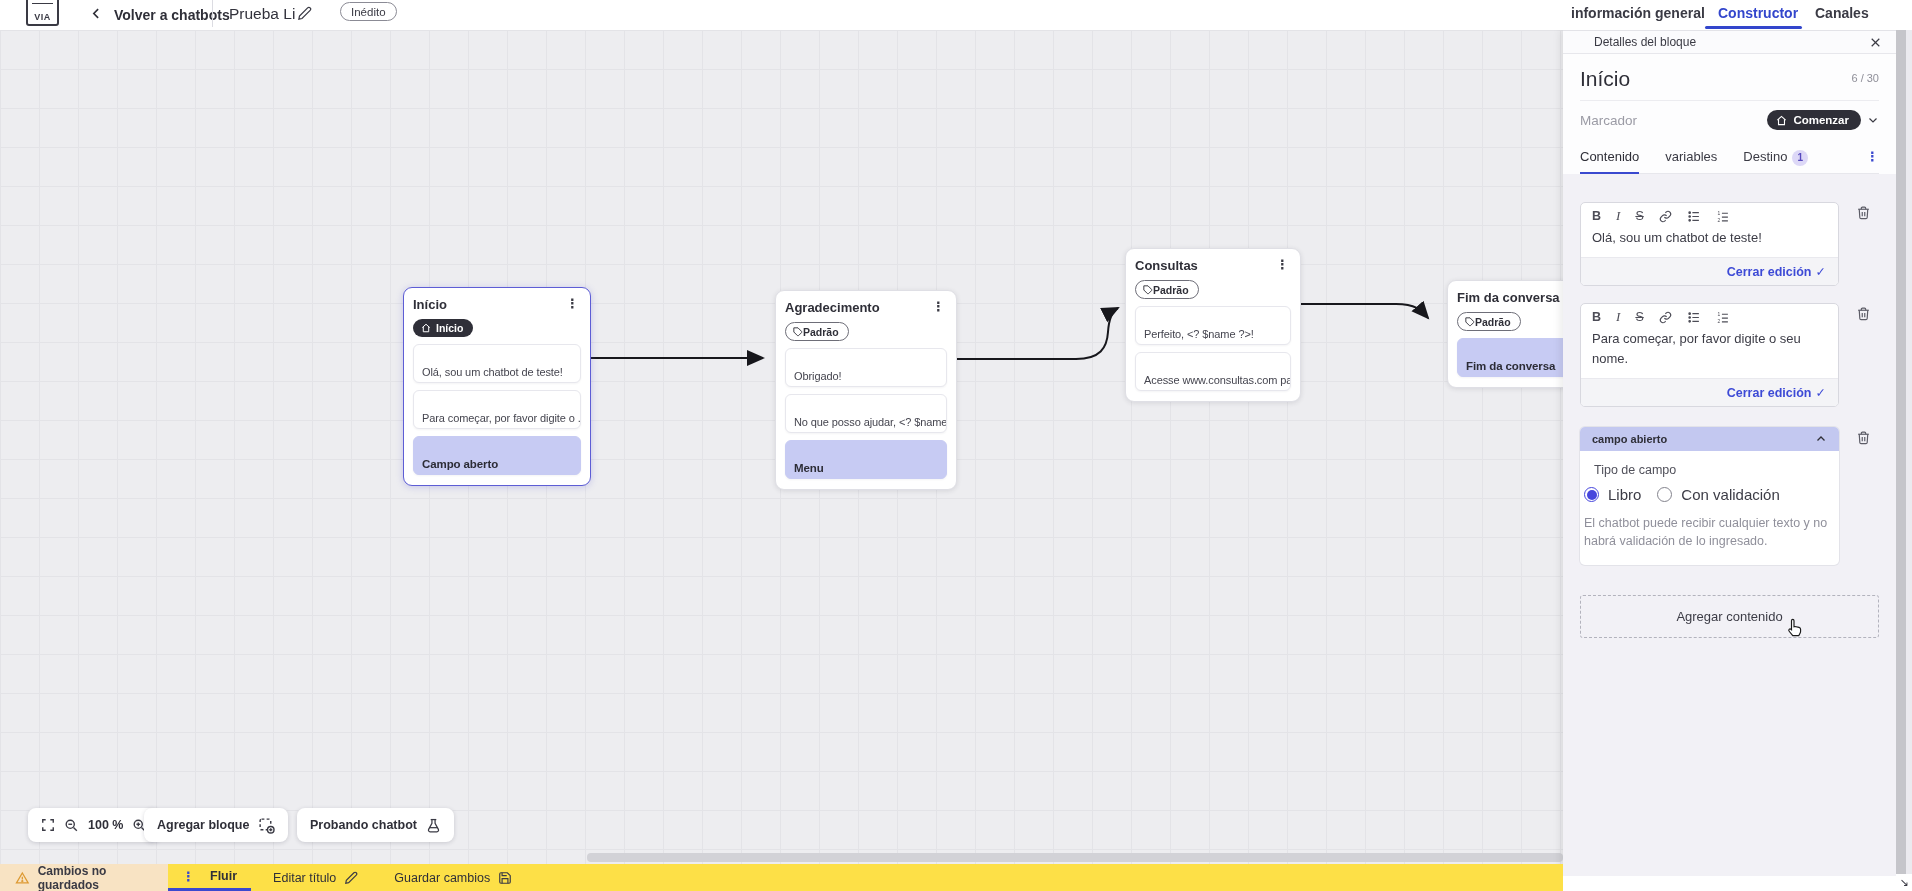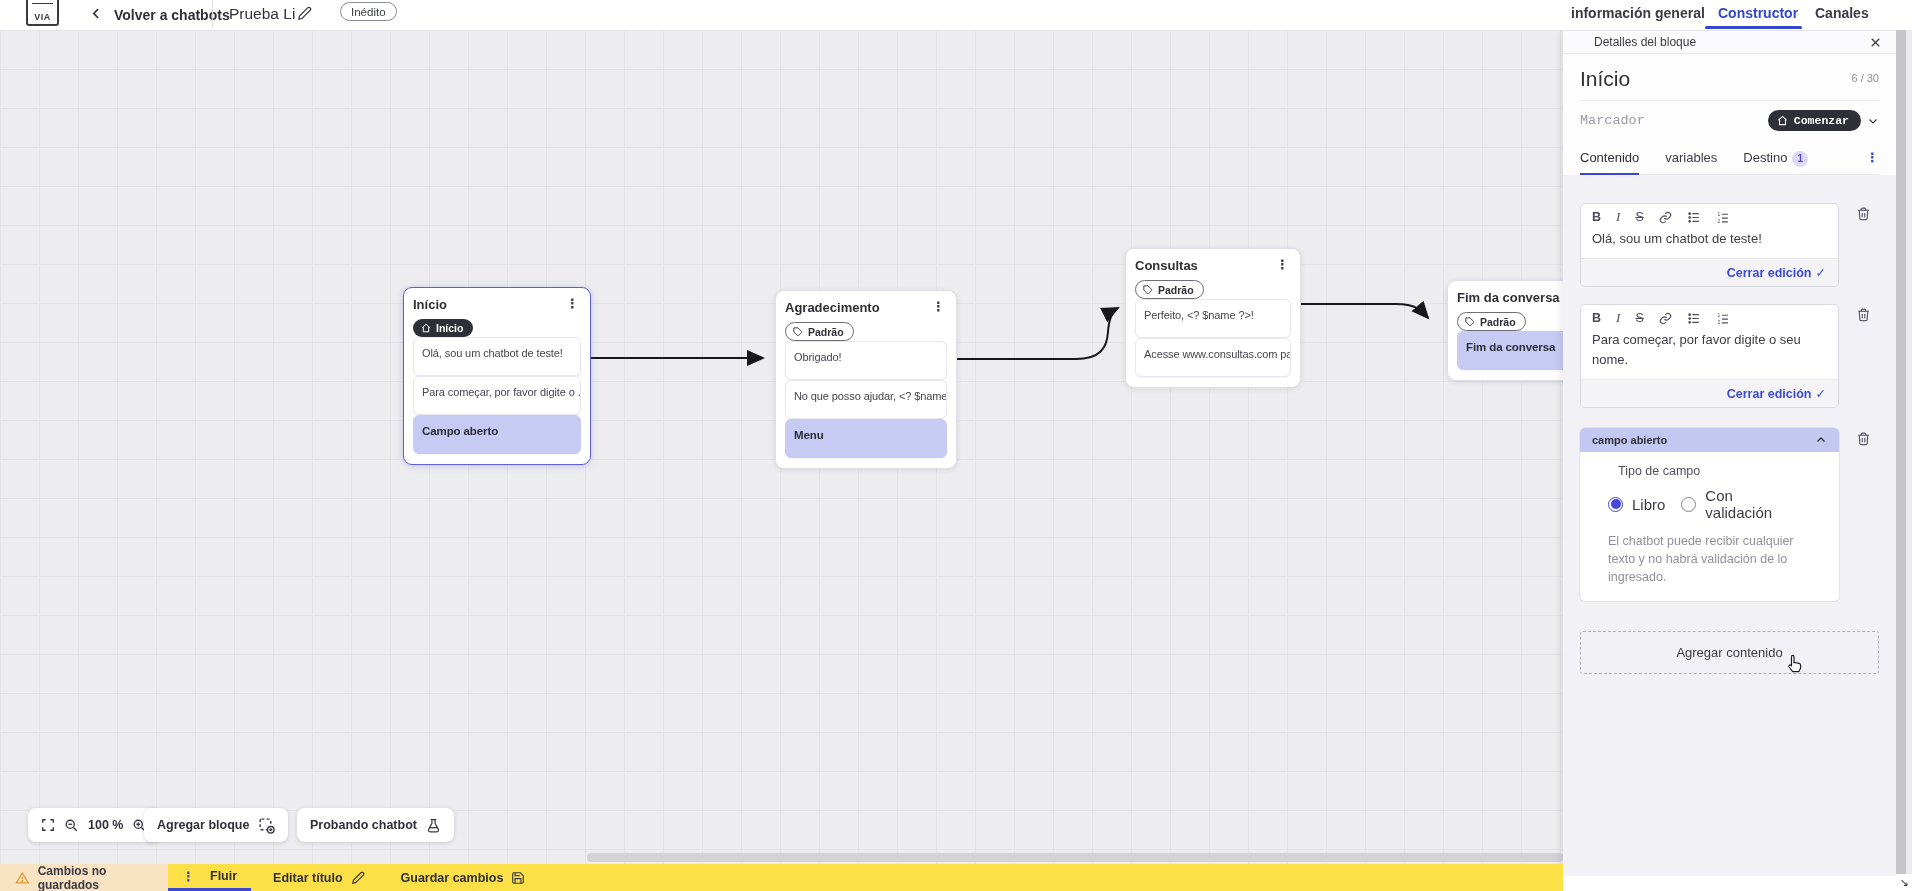--- a/index.html
+++ b/index.html
@@ -37,59 +37,59 @@
 
   .node { position:absolute; background:#fff; border:1px solid #dfdfe5; border-radius:9px;
     box-shadow:0 1px 5px rgba(40,40,60,.12); padding:9px 9px 10px; }
   .node.selected { border:1.5px solid #5d5dd5; box-shadow:0 1px 7px rgba(93,93,213,.28); }
   .node-top { display:flex; justify-content:space-between; align-items:flex-start; height:16px; }
   .node-title { font-size:13px; font-weight:bold; color:#2f2f38; }
   .node-dots { color:#3a3a44; font-size:13px; font-weight:bold; line-height:13px; padding:0 2px; cursor:pointer; }
   .node-badge-row { margin-top:6px; }
   .badge-dark { display:inline-flex; align-items:center; gap:5px; background:#2f2f38; color:#fff;
     border-radius:11px; padding:3px 10px 3px 8px; font-size:10.5px; font-weight:bold; }
-  .badge-outline { display:inline-flex; align-items:center; gap:5px; background:#fff; color:#2f2f38;
+  .badge-outline { display:inline-flex; align-items:center; background:#fff; color:#2f2f38;
     border:1px solid #6e6e78; border-radius:11px; padding:2.5px 9px 2.5px 7px; font-size:10.5px; font-weight:bold; }
-  .node-item { background:#fff; border:1px solid #e7e7ed; border-radius:6px;
-    padding:4px 8px; height:39px; line-height:22px; font-size:11px; letter-spacing:-.1px; color:#45454f;
+  .node-item { margin-top:7px; background:#fff; border:1px solid #e7e7ed; border-radius:6px;
+    padding:16px 8px; height:39px; line-height:22px; font-size:11px; letter-spacing:-.1px; color:#45454f;
     white-space:nowrap; overflow:hidden; box-shadow:0 1px 2px rgba(40,40,60,.05); }
   .node-item.highlight { background:#c7cbf3; border-color:#c7cbf3; color:#2c2c36; font-weight:bold; font-size:11.5px; }
 
   
   .ctl-card { position:absolute; top:778px; height:34px; background:#fff; border-radius:8px;
     box-shadow:0 1px 4px rgba(40,40,60,.18); display:flex; align-items:center; gap:9px; padding:0 13px;
     font-size:12.5px; font-weight:bold; color:#2f2f38; }
   .ctl-icon { color:#3a3a44; }
   .h-scroll { position:absolute; left:0; bottom:29px; width:1563px; height:9px; }
   .h-thumb { position:absolute; left:587px; top:0; width:976px; height:9px; background:#d2d2d7; border-radius:4px; }
 
   
   .bottombar { position:absolute; left:0; bottom:0; width:1563px; height:27px; background:#fde047;
     display:flex; align-items:stretch; z-index:35; }
   .warn-box { width:168px; background:#f8e3c3; display:flex; align-items:center; gap:8px;
     padding-left:15px; font-size:12px; font-weight:bold; color:#3a3a44; }
   .flow-tab { display:flex; align-items:center; gap:15px; padding:0 14px; border-bottom:3px solid #3a49cf; }
   .bb-dots { color:#3a49cf; font-size:13px; font-weight:bold; cursor:pointer; }
   .flow-label { font-size:12.5px; font-weight:bold; color:#2f2f38; }
-  .bb-item { display:flex; align-items:center; gap:8px; font-size:12.5px; font-weight:bold;
+  .bb-item { display:flex; align-items:center; gap:8px; font-size:12.5px; font-weight:normal;
     color:#2f2f38; margin-left:22px; cursor:pointer; }
   .bb-item.save { margin-left:36px; }
 
   
   .panel { position:absolute; left:1563px; top:30px; width:333px; height:861px; background:#f2f1f6;
     border-top:1px solid #e3e3e8; box-shadow:-3px 0 8px rgba(0,0,0,.08); z-index:30;
     display:flex; flex-direction:column; }
   .panel-head { height:23px; background:#fbfbfd; border-bottom:1px solid #e7e7ec; display:flex;
     align-items:center; justify-content:space-between; padding:0 14px 0 31px; font-size:12px; color:#3a3a44; flex:none; }
   .panel-top { background:#fdfdfe; padding:0 17px; flex:none; }
   .ptitle-row { display:flex; justify-content:space-between; margin-top:13px; }
   .ptitle { font-size:21px; color:#2f2f38; }
   .pcounter { font-size:11px; color:#8f8f99; margin-top:5px; }
   .pdivider { border-top:1px solid #ececf0; margin-top:9px; }
-  .marker-row { display:flex; justify-content:space-between; align-items:center; padding:9px 0 9px;font-family:Liberation Mono, monospace; }
+  .marker-row { display:flex; justify-content:space-between; align-items:center; padding:9px 0 9px; }
   .marker-label { font-size:13.5px; color:#9b9ba5; }
   .marker-right { display:flex; align-items:center; gap:6px; }
   .pill-dark { background:#2f2f38; color:#fff; border-radius:12px; padding:4px 12px 4px 9px;
     font-size:11.5px; font-weight:bold; display:flex; gap:6px; align-items:center; cursor:pointer; }
   .panel-tabs { display:flex; align-items:center; gap:26px; border-bottom:1px solid #e7e7ec; height:35px; }
   .ptab { font-size:13px; color:#3a3a44; height:35px; line-height:35px; cursor:pointer; }
   .ptab.active { border-bottom:2px solid #3a49cf; color:#2f2f38; }
   .ptab-badge { display:inline-block; width:16px; height:16px; border-radius:8px; background:#ddd8f7;
     color:#5749bd; font-size:10px; font-weight:bold; text-align:center; line-height:16px; margin-left:5px; }
   .ptabs-dots { margin-left:auto; color:#3a49cf; font-size:13px; font-weight:bold; cursor:pointer; }
@@ -105,21 +105,21 @@
   .tb-s { text-decoration:line-through; font-size:12.5px; cursor:pointer; }
   .tb-svg { cursor:pointer; }
   .ed-text { padding:3px 11px 9px; font-size:13px; color:#3c3c46; line-height:1.55; }
   .ed-footer { background:#f4f4f7; border-top:1px solid #e9e9ee; padding:6px 12px; text-align:right;
     font-size:12.5px; font-weight:bold; color:#3d4ad6; }
   .ed-footer .chk { font-weight:normal; margin-left:4px; }
 
   .field-card { border-radius:5px; background:#fff; box-shadow:0 0 0 1px #e3e3e9; }
   .field-head { background:#c3c8f0; border-radius:5px 5px 0 0; padding:6px 12px; display:flex;
     justify-content:space-between; align-items:center; font-size:11px; font-weight:bold; color:#2f2f38; cursor:pointer;gap:44px; }
-  .field-body { padding:10px 28px 14px; }
+  .field-body { padding:10px 4px 14px; }
   .field-type-label { font-size:12.5px; color:#50505a; margin:2px 0 9px 10px; }
   .radio-row { display:flex; align-items:center; margin-bottom:12px; }
   .radio { width:15px; height:15px; border-radius:50%; border:1.5px solid #83838d; background:#fff;
     position:relative; margin-right:9px; cursor:pointer; flex:none; }
   .radio.sel { border-color:#4646dd; }
   .radio.sel::after { content:""; position:absolute; inset:1.5px; border-radius:50%; background:#4646dd; }
   .radio-label { font-size:15px; color:#3c3c46; margin-right:16px; }
   .field-help { font-size:12.5px; color:#90909b; line-height:1.42; }
 
   .add-content { margin-top:30px; border:1px dashed #b3b3bd; border-radius:3px; text-align:center;

